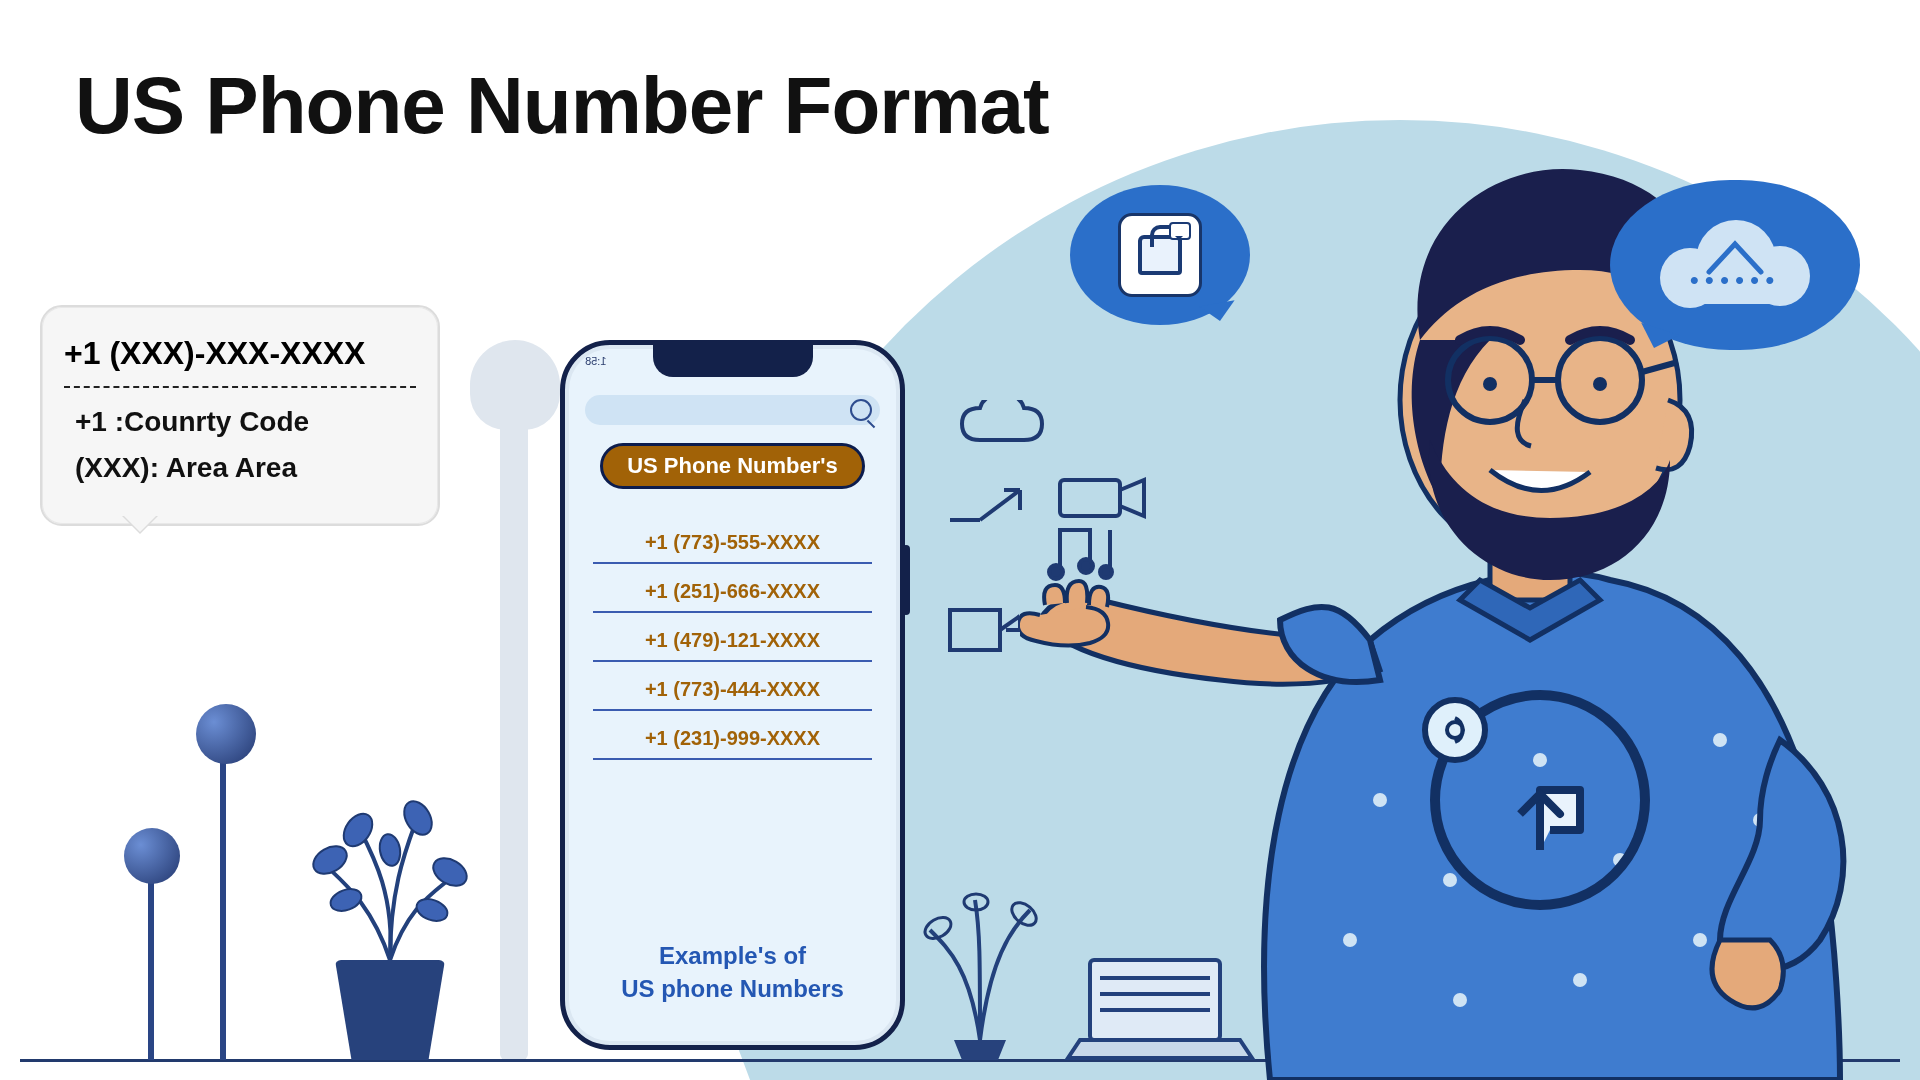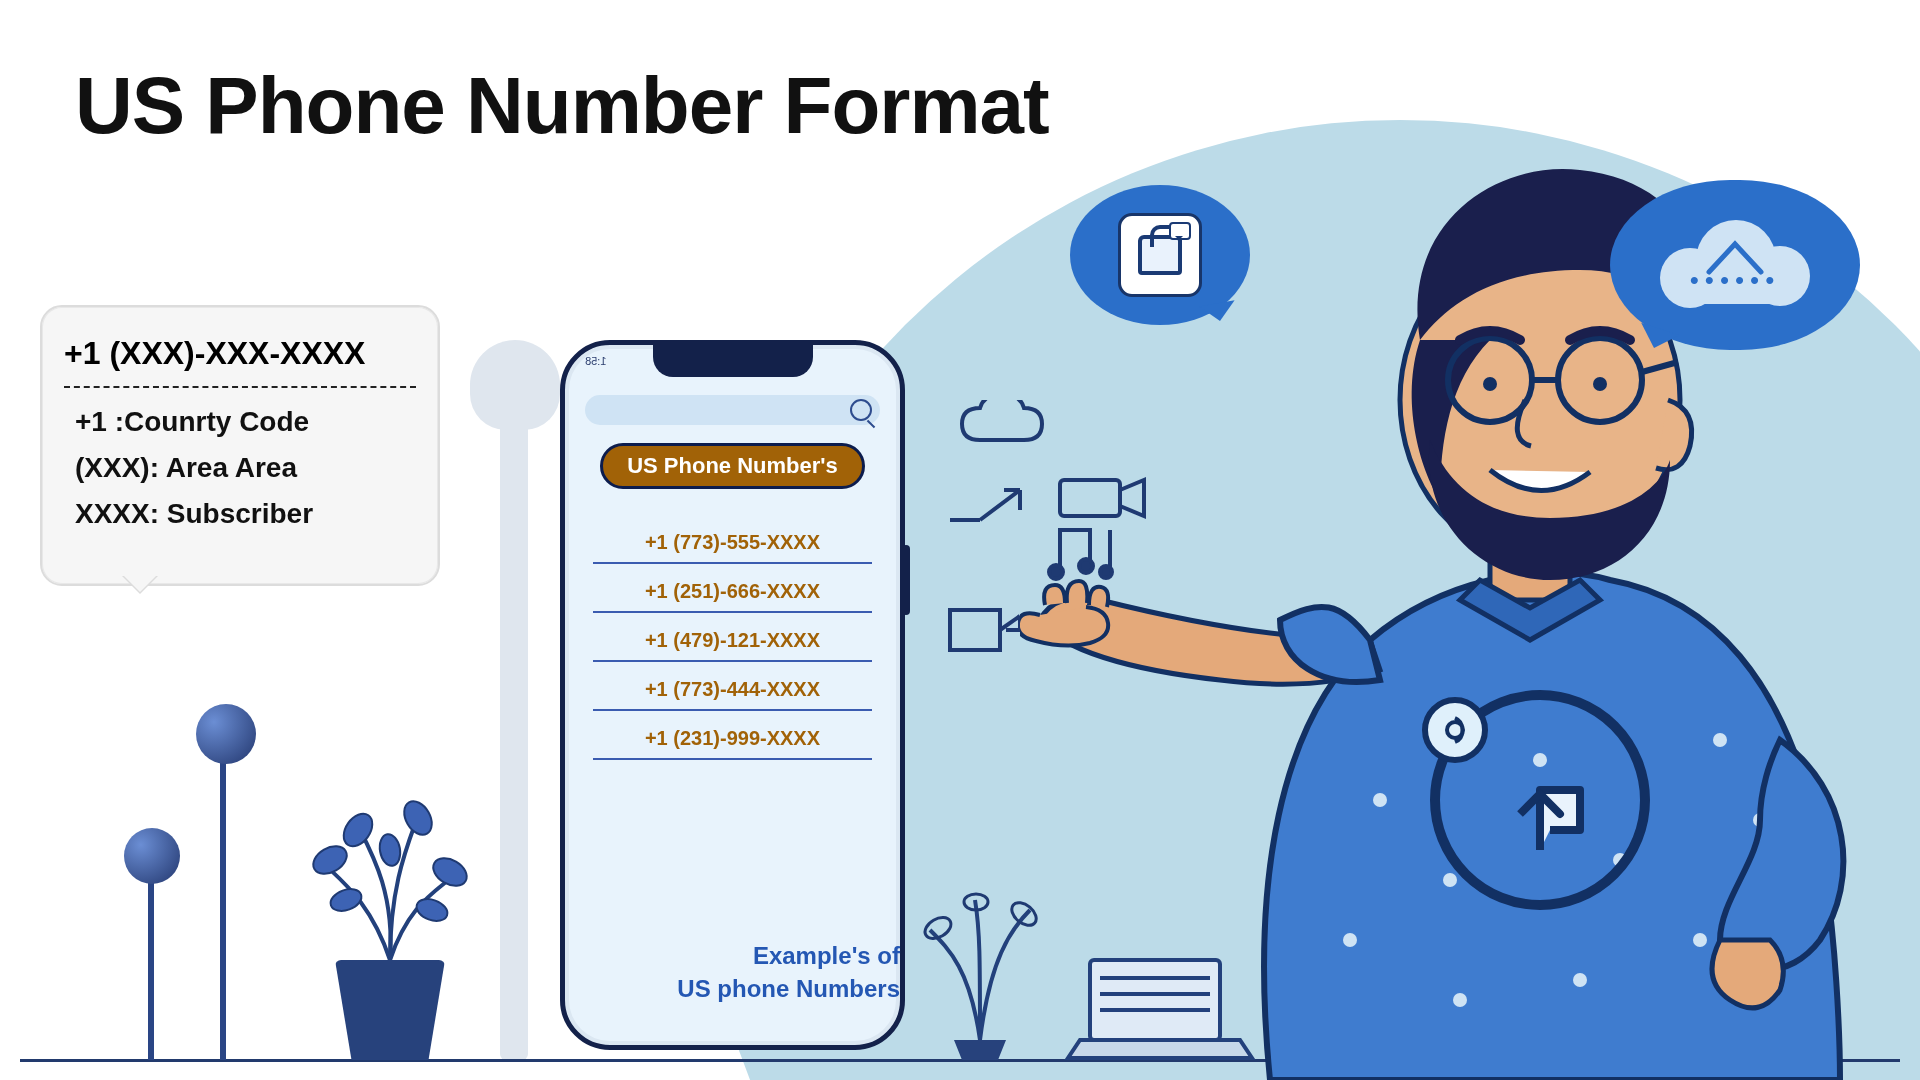--- a/index.html
+++ b/index.html
@@ -47,21 +47,21 @@
 
   
   .callout {
     position: absolute;
     left: 40px;
     top: 305px;
     width: 400px;
     background: #f6f6f6;
     border: 2px solid #dcdcdc;
     border-radius: 22px;
-    padding: 28px 22px 40px 22px;
+    padding: 28px 22px 26px 22px;
     z-index: 5;
     box-shadow: inset 0 0 0 1px #e8e8e8;
   }
   .callout::after {
     content: '';
     position: absolute;
     left: 80px;
     bottom: -26px;
     border: 18px solid transparent;
     border-top-color: #f6f6f6;
@@ -177,21 +177,21 @@
     font-weight: 700;
     color: #a16207;
     padding: 16px 2px 8px 2px;
     border-bottom: 2px solid #3a5bb0;
     text-align: center;
   }
   .phone .example-label {
     position: absolute;
     left: 0; right: 0;
     bottom: 40px;
-    text-align: right;
+    text-align: center;
     color: #2457b3;
     font-size: 24px;
     font-weight: 700;
     line-height: 1.35;
   }
 
   
   .plant {
     position: absolute;
     left: 300px;
@@ -409,21 +409,20 @@
 <div class="bg-arc"></div>
 <div class="bg-pole"></div>
 <div class="floor"></div>
 
 <h1 class="title">US Phone Number Format</h1>
 
 <div class="callout">
   <div class="fmt">+1 (XXX)-XXX-XXXX</div>
   <div class="row">+1 :Counrty Code</div>
   <div class="row">(XXX): Area Area</div>
-  <div class="row">XXXX: Subscriber</div>
 </div>
 
 <div class="lamp">
   <div class="pole1"></div>
   <div class="pole2"></div>
   <div class="bulb1"></div>
   <div class="bulb2"></div>
 </div>
 
 <div class="plant">

